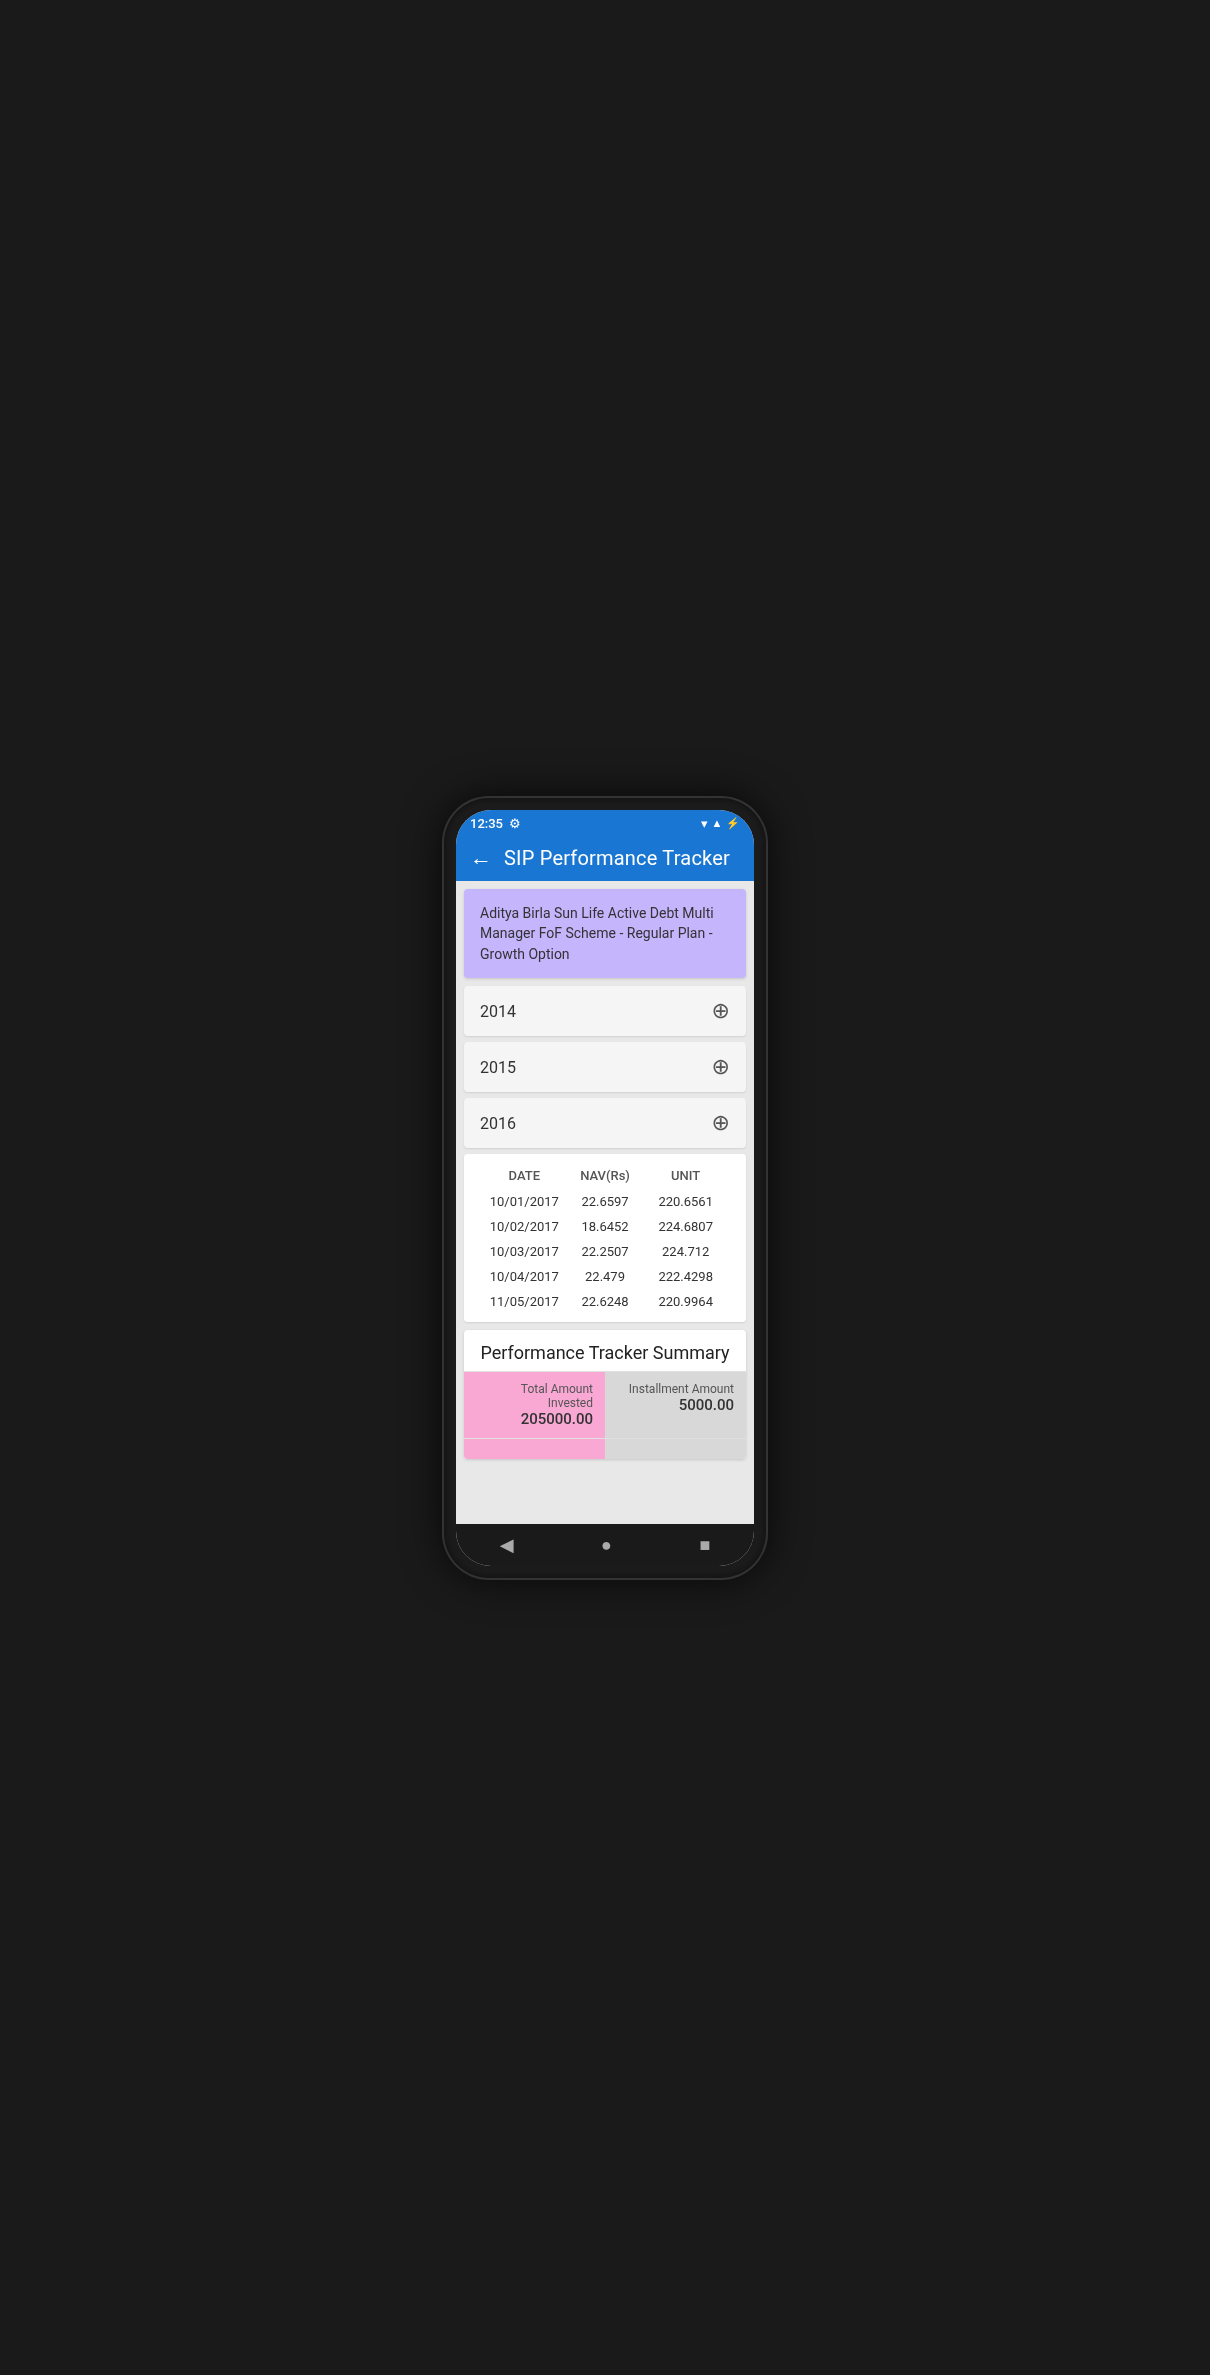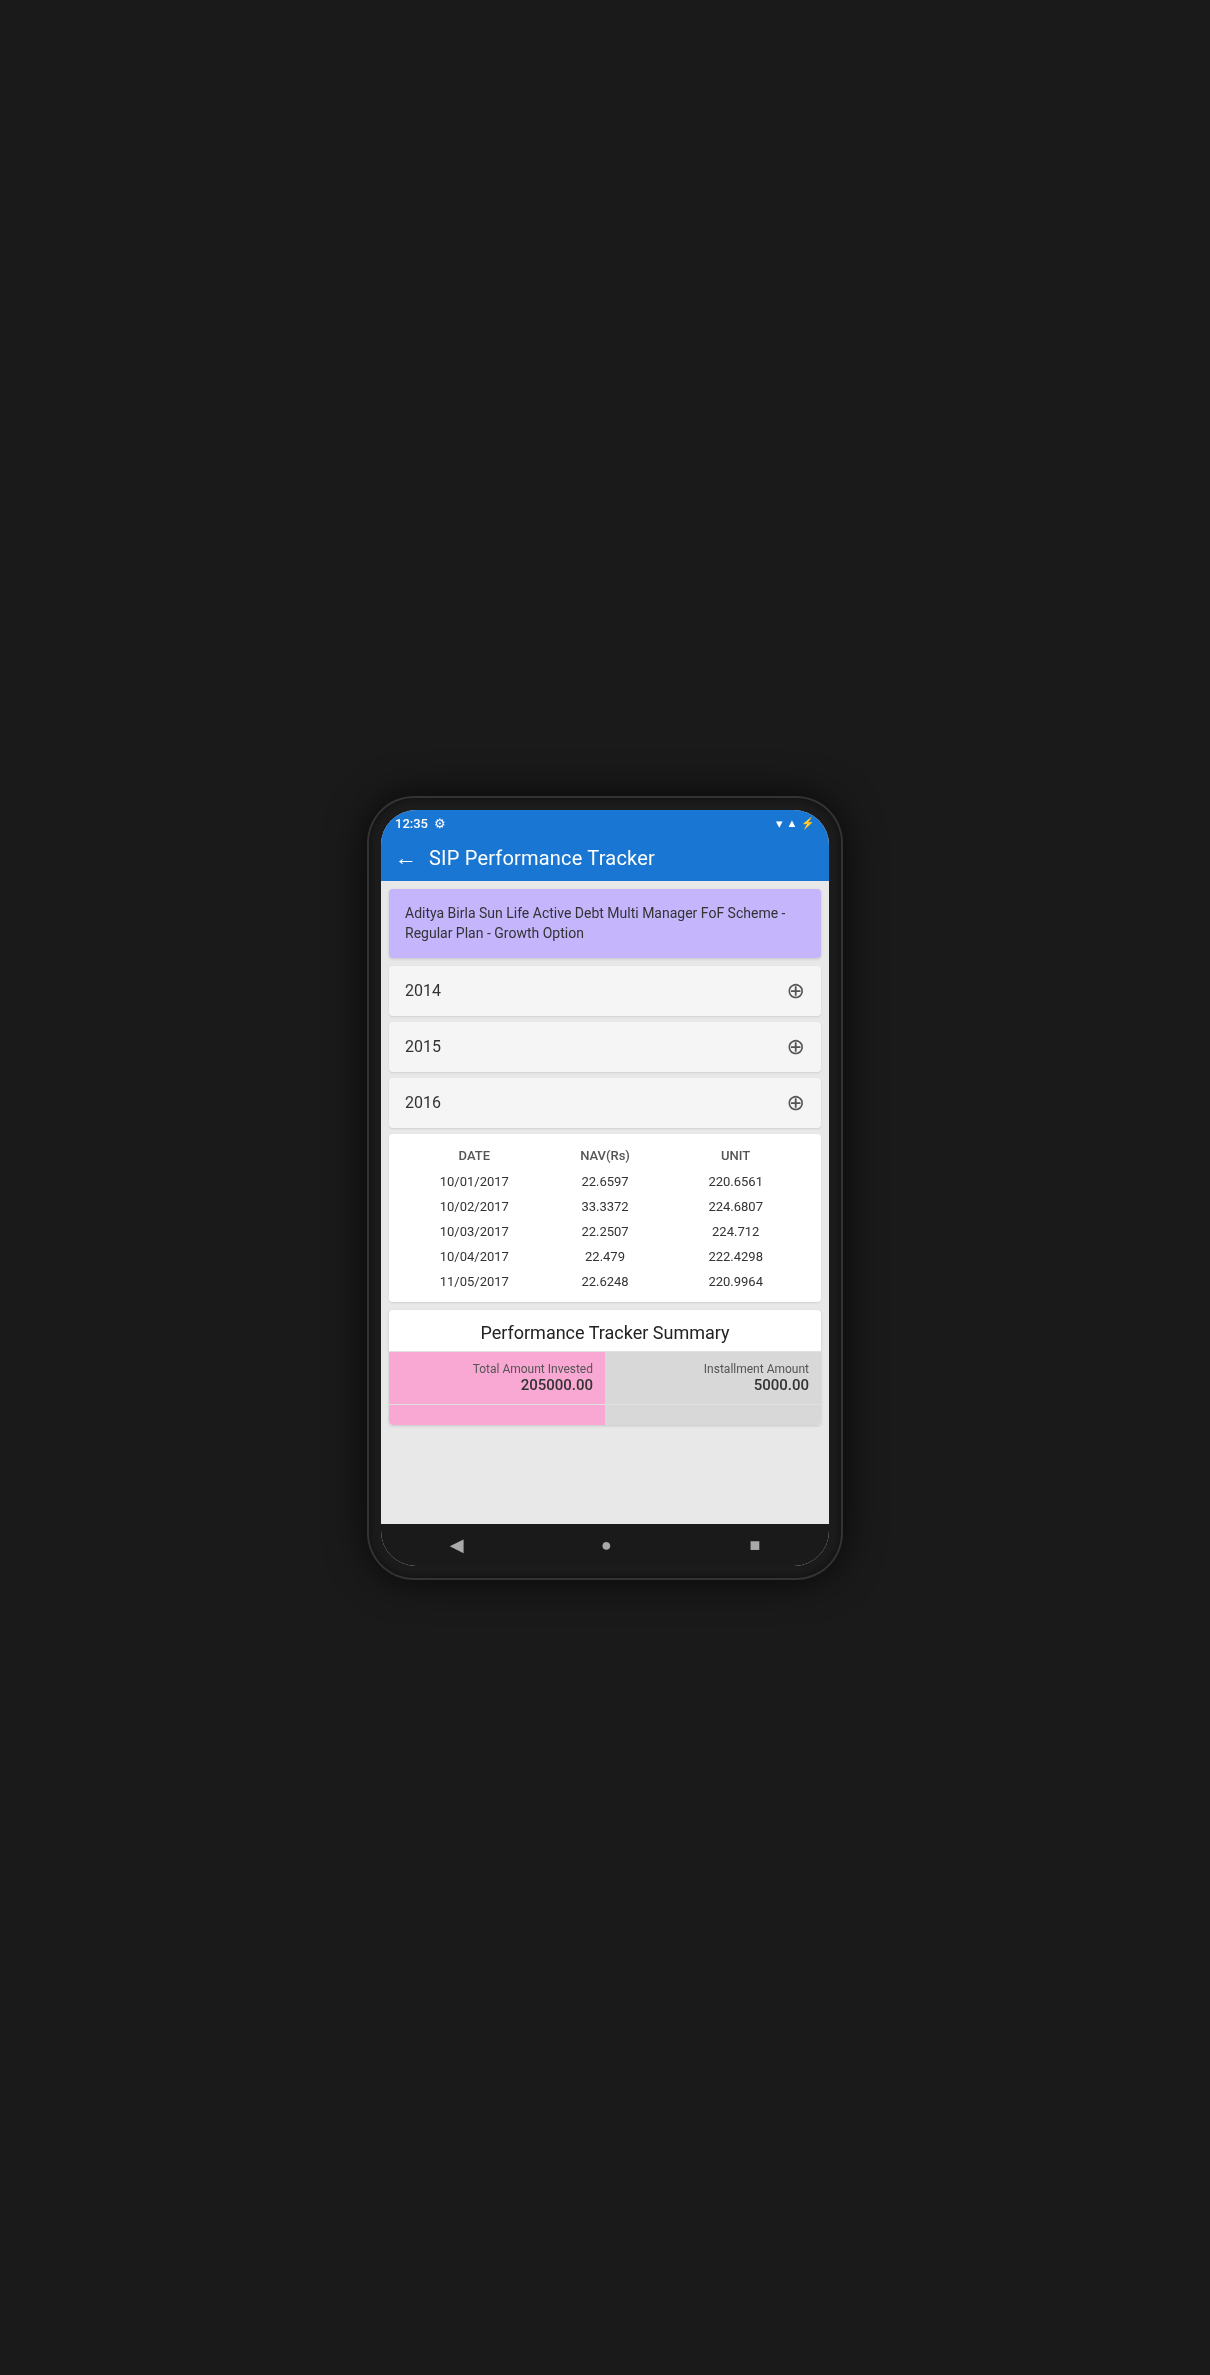--- a/index.html
+++ b/index.html
@@ -7,21 +7,21 @@
     body {
       background: #1a1a1a;
       display: flex;
       justify-content: center;
       align-items: center;
       min-height: 100vh;
       font-family: 'Roboto', Arial, sans-serif;
     }
 
     .phone-frame {
-      width: 472px;
+      width: 322px;
       height: 780px;
       background: #1c1c1c;
       border-radius: 45px;
       padding: 12px;
       box-shadow: 0 0 0 2px #333, 0 0 40px rgba(0,0,0,0.8), inset 0 0 10px rgba(0,0,0,0.5);
       position: relative;
       overflow: hidden;
     }
 
     .phone-screen {
@@ -296,21 +296,21 @@
               <span class="table-header-cell">NAV(Rs)</span>
               <span class="table-header-cell">UNIT</span>
             </div>
             <div class="table-data-row">
               <span class="table-data-cell">10/01/2017</span>
               <span class="table-data-cell">22.6597</span>
               <span class="table-data-cell">220.6561</span>
             </div>
             <div class="table-data-row">
               <span class="table-data-cell">10/02/2017</span>
-              <span class="table-data-cell">33.3372</span>
+              <span class="table-data-cell">18.6452</span>
               <span class="table-data-cell">224.6807</span>
             </div>
             <div class="table-data-row">
               <span class="table-data-cell">10/03/2017</span>
               <span class="table-data-cell">22.2507</span>
               <span class="table-data-cell">224.712</span>
             </div>
             <div class="table-data-row">
               <span class="table-data-cell">10/04/2017</span>
               <span class="table-data-cell">22.479</span>

